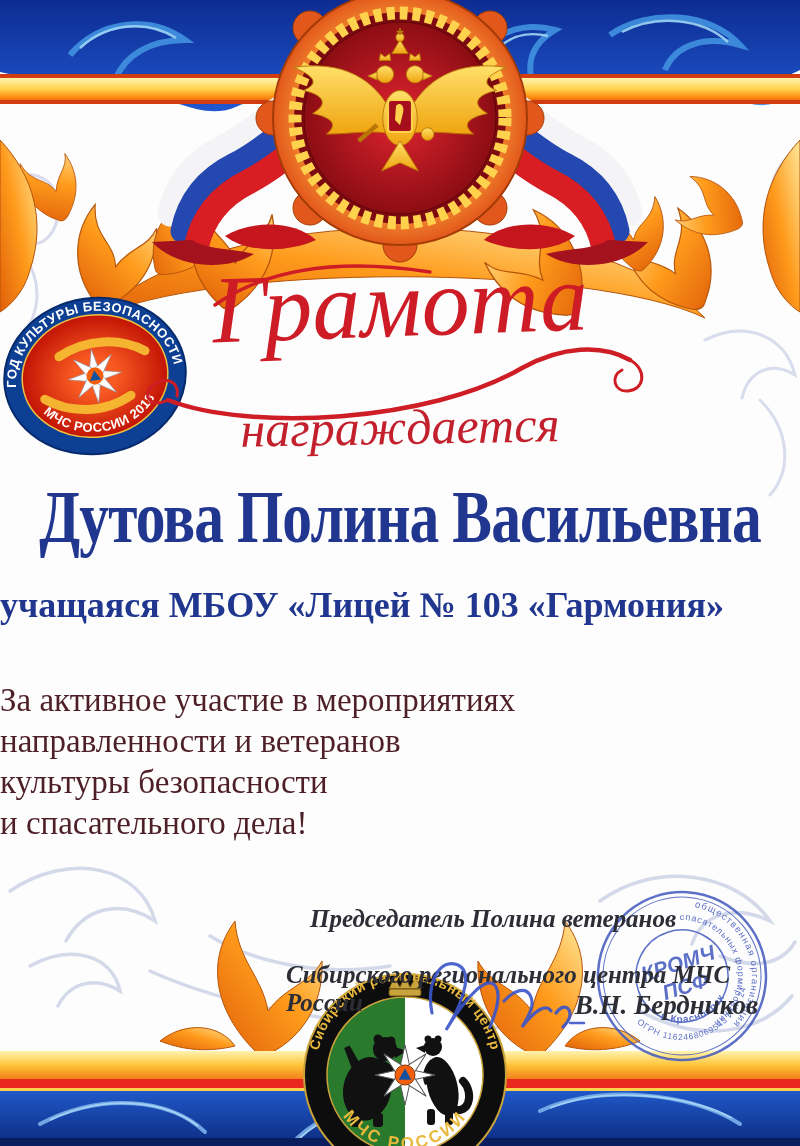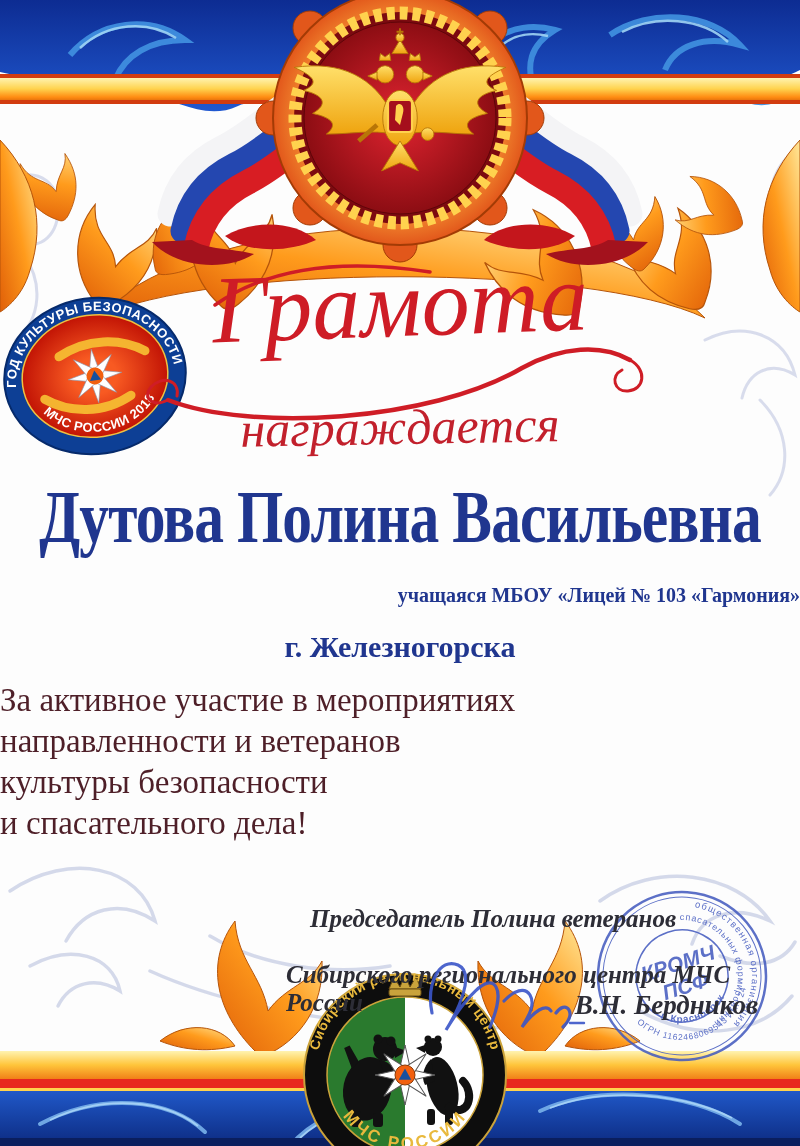--- a/index.html
+++ b/index.html
@@ -7,21 +7,21 @@
         overflow:hidden;font-family:"Liberation Serif",serif;}
   .abs{position:absolute;}
   svg{display:block;}
   
   .title{left:0;right:0;top:256px;text-align:center;font-style:italic;
          font-size:96px;line-height:1;transform:rotate(-2deg);z-index:4;}
   .awarded{left:0;right:0;top:402px;text-align:center;font-style:italic;
            font-size:50px;line-height:1;transform:rotate(-1deg);z-index:4;}
   .name{left:0;right:0;top:486px;text-align:center;font-weight:bold;font-size:64px;
         line-height:1;letter-spacing:-1px;transform:scale(.93,1.14);z-index:4;}
-  .desc1{left:0;right:0;top:584px;text-align:right;font-weight:bold;font-size:20px;z-index:4;}
+  .desc1{left:0;right:0;top:584px;text-align:left;font-weight:bold;font-size:36px;z-index:4;}
   .desc2{left:0;right:0;top:630px;text-align:center;font-weight:bold;font-size:30px;z-index:4;}
   .body-text{left:0;right:0;top:680px;text-align:left;font-size:33px;line-height:41px;z-index:4;}
   .sig1{left:310px;top:905px;font-style:italic;font-size:25px;color:#2d2d36;z-index:4;font-weight:bold;}
   .sig2{left:286px;top:941px;font-style:italic;font-size:25px;color:#2d2d36;z-index:4;font-weight:bold;margin-top:20px;}
   .signame{right:42px;top:990px;font-style:italic;font-size:27px;color:#2d2d36;z-index:4;font-weight:bold;}
   .z0{z-index:0}.z1{z-index:1}.z2{z-index:2}.z3{z-index:3}.z5{z-index:5}
 </style>
 </head>
 <body>
 
@@ -186,21 +186,20 @@
     <path d="M168,150 C250,182 430,172 522,118 C562,96 602,94 630,110" stroke-width="4.5"></path>
     <path d="M168,150 C152,158 142,147 151,137 C162,125 180,130 177,146" stroke-width="3"></path>
     <path d="M630,110 C648,120 644,140 628,141 C614,142 610,126 622,120" stroke-width="3"></path>
     <path d="M215,55 C268,18 340,8 430,22" stroke-width="3.5"></path>
   </svg>
 
   <div class="abs title" style="color:#ce1c26">Грамота</div>
   <div class="abs awarded" style="color:#c2202c">награждается</div>
   <div class="abs name" style="color:#20368f">Дутова Полина Васильевна</div>
   <div class="abs desc1" style="color:#20368f">учащаяся МБОУ «Лицей № 103 «Гармония»</div>
-  <div class="abs desc2" style="color:#20368f">г. Железногорска</div>
 
   <div class="abs body-text" style="color:#4e1f28">
     <div>За активное участие в мероприятиях</div>
     <div>направленности и ветеранов</div>
     <div>культуры безопасности</div>
     <div>и спасательного дела!</div>
   </div>
 
   <div class="abs sig1">Председатель Полина ветеранов</div>
   <div class="abs sig2">Сибирского регионального центра МЧС России</div>

